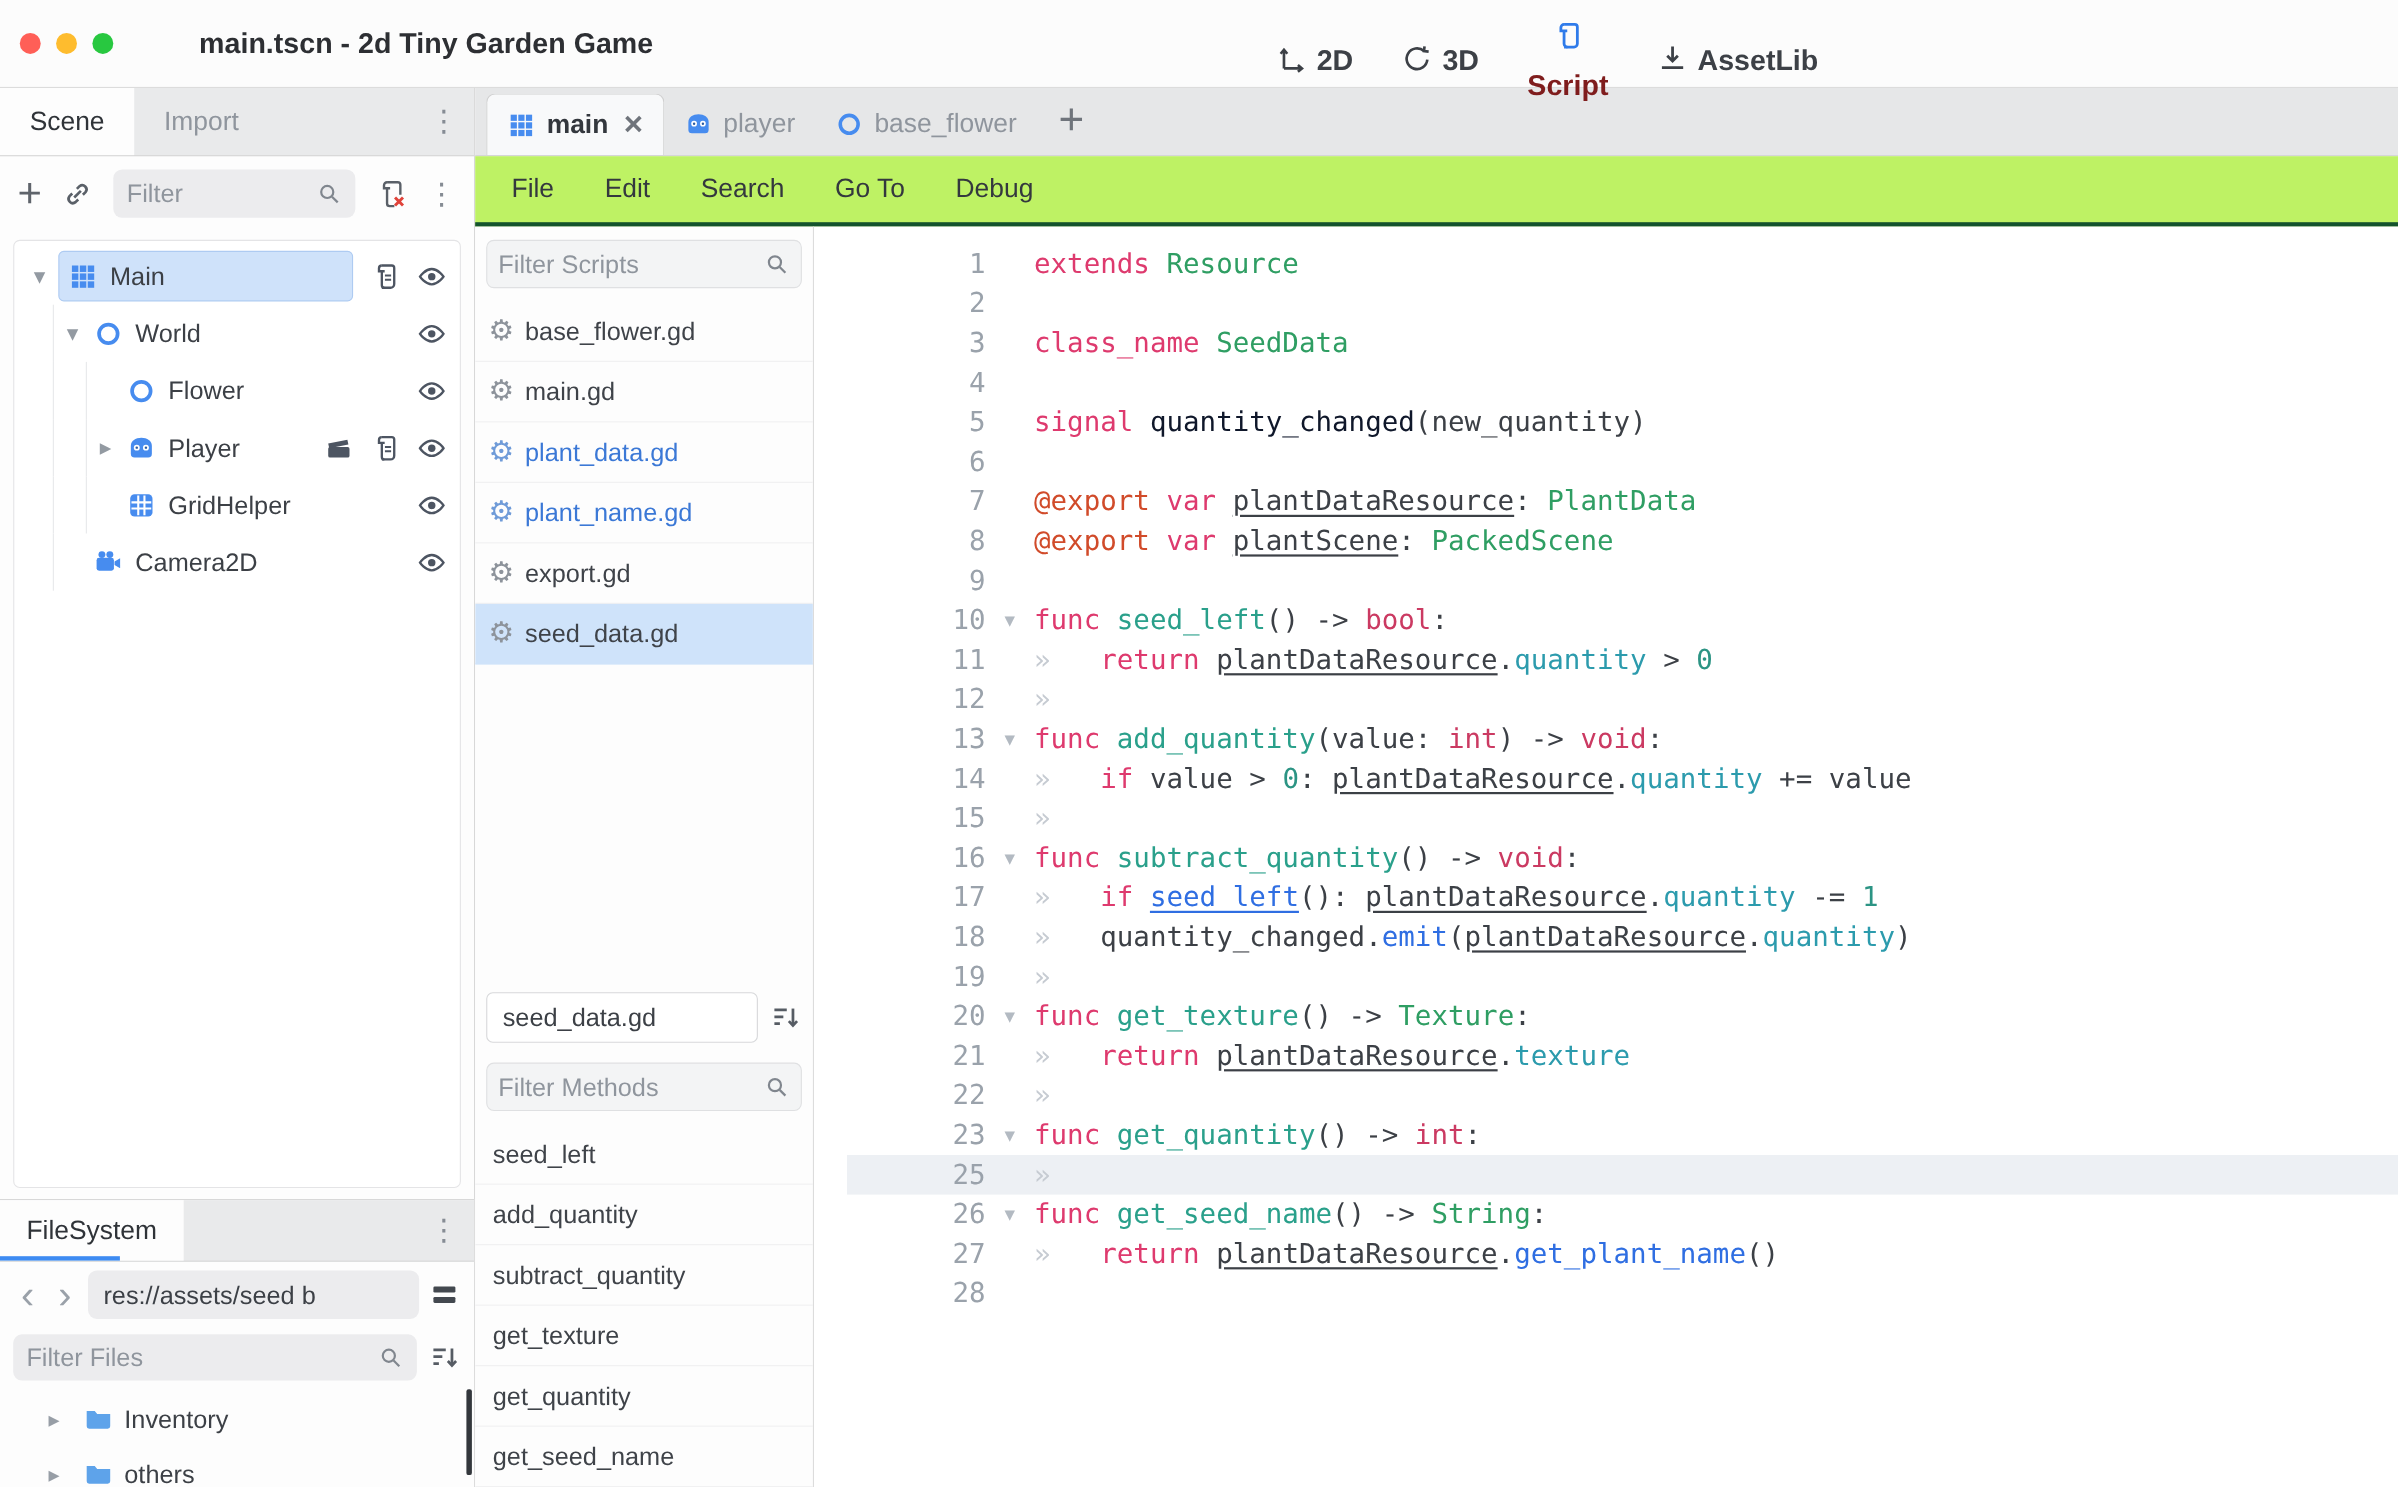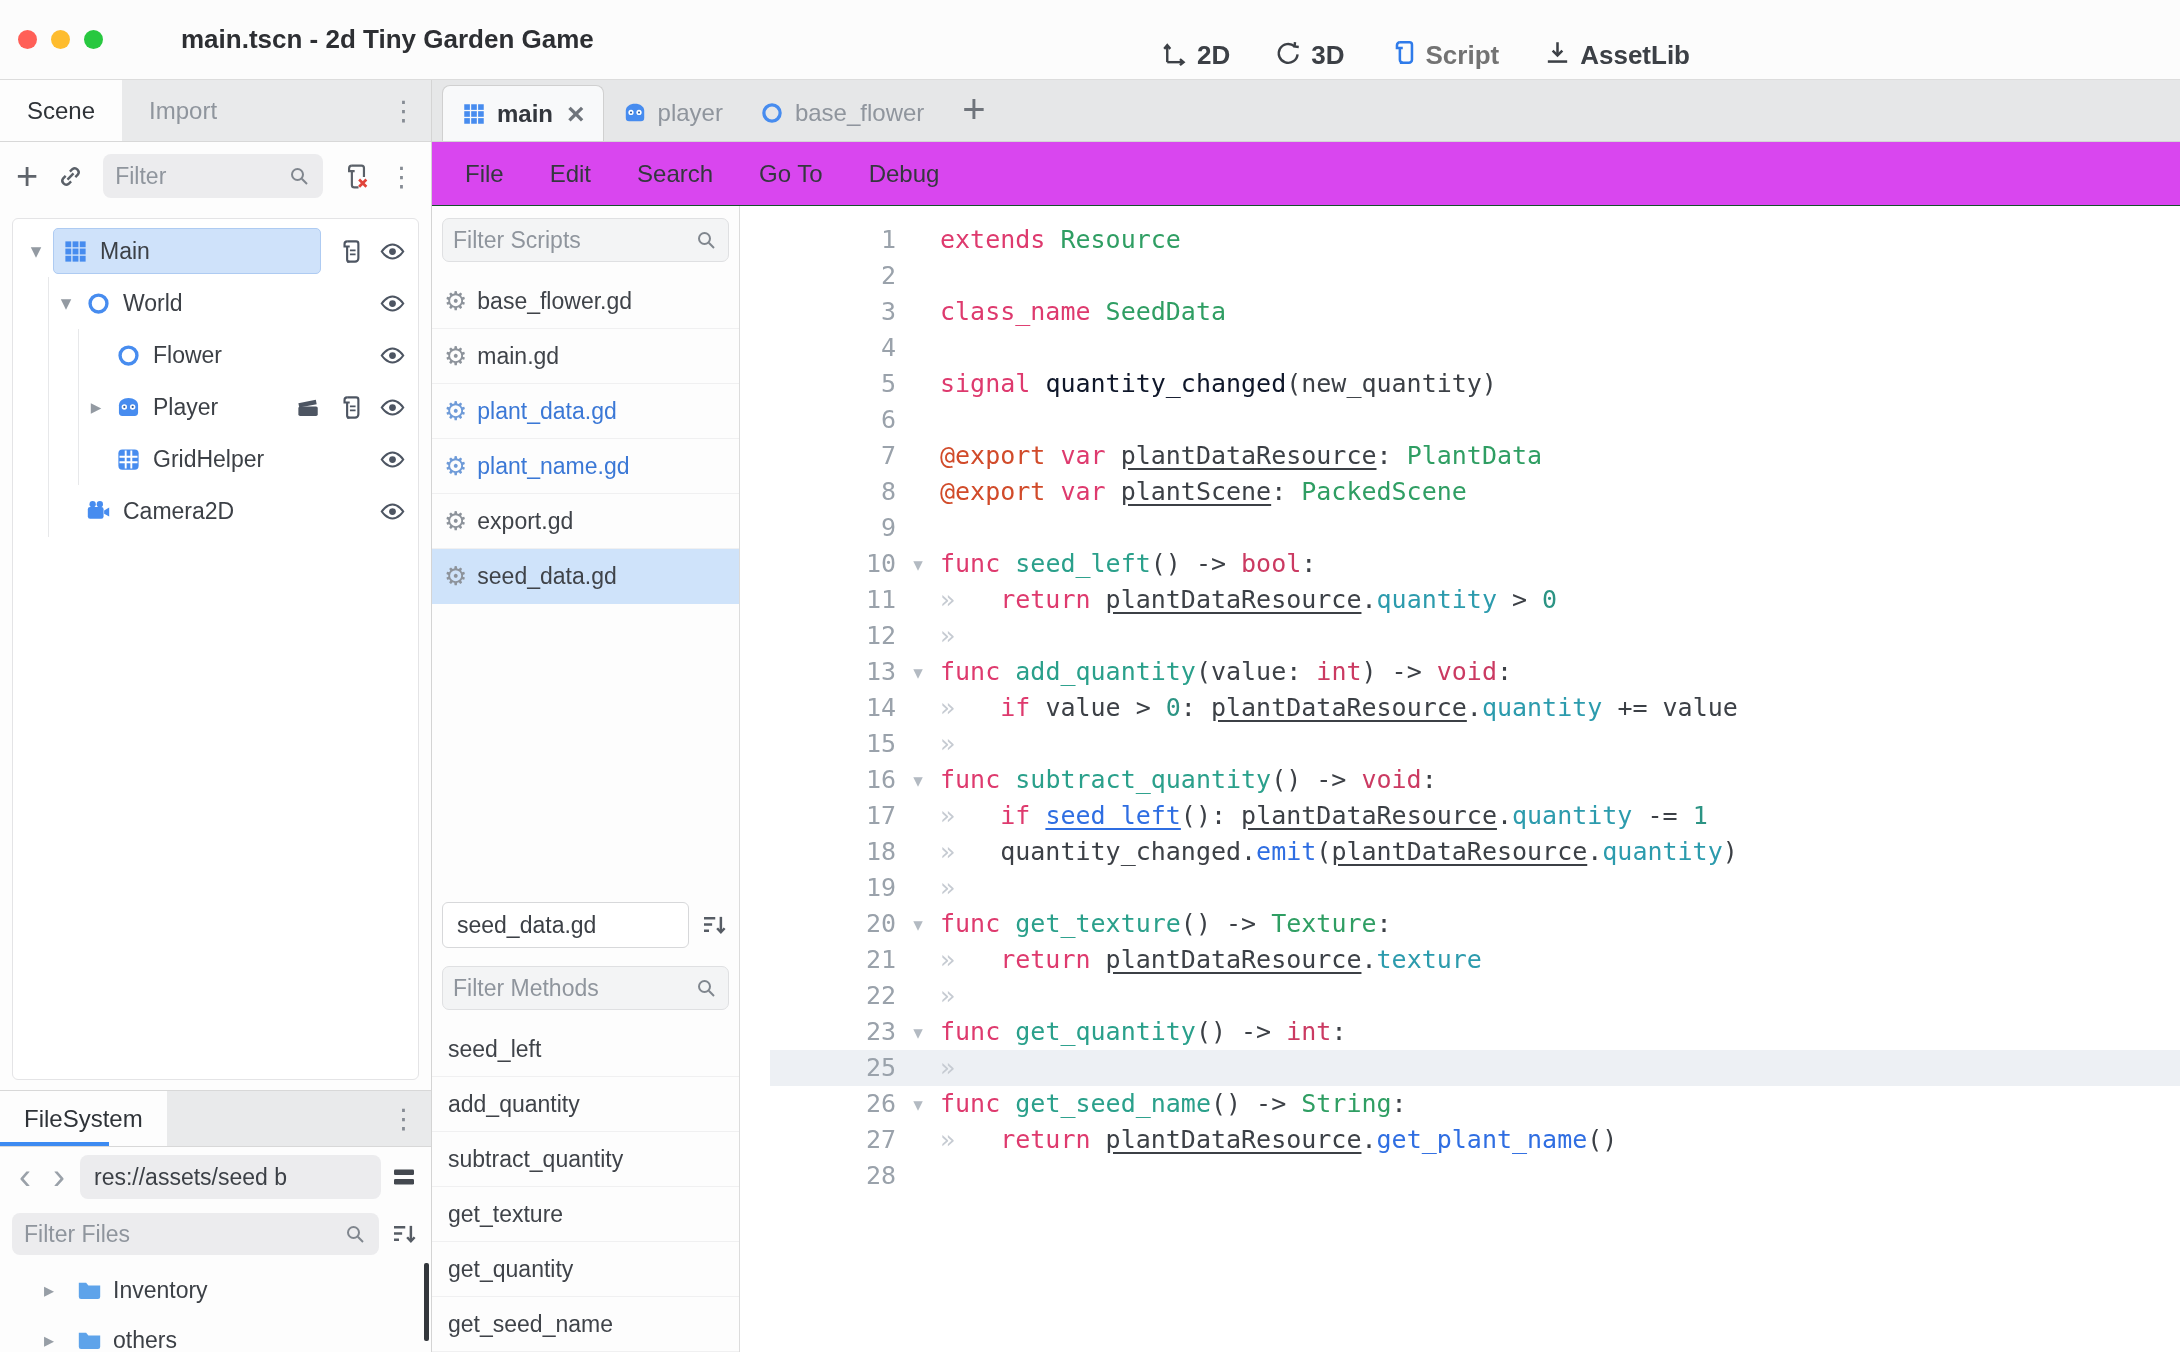--- a/index.html
+++ b/index.html
@@ -10,21 +10,21 @@
   .window { width:2180px; height:1352px; display:flex; flex-direction:column; }
 
   
   .titlebar { height:80px; background:#fcfcfc; border-bottom:1px solid #dcdcdc; display:flex; align-items:center; position:relative; flex-shrink:0; }
   .lights { display:flex; gap:14px; margin-left:18px; }
   .light { width:19px; height:19px; border-radius:50%; }
   .light.red{background:#ff5f57}.light.yellow{background:#febc2e}.light.green{background:#28c840}
   .win-title { margin-left:78px; font-size:26px; font-weight:bold; color:#2d2f33; }
   .modes { position:absolute; left:1160px; top:16px; height:100%; display:flex; align-items:center; gap:44px; }
   .mode { display:flex; align-items:center; gap:8px; font-size:26px; font-weight:600; color:#3c4046; cursor:default; }
-  .mode.active { color:#737373; }
+  .mode.active { color:#7f1d1d;flex-direction:column; }
   .mode svg { width:29px; height:29px; }
 
   .main-row { flex:1; min-height:0; display:flex; }
 
   
   .dock { width:432px; flex-shrink:0; border-right:1px solid #d4d4d4; display:flex; flex-direction:column; background:#fdfdfd; }
   .tabstrip { height:62px; background:#e9eaeb; display:flex; align-items:stretch; border-bottom:1px solid #d8d8d8; flex-shrink:0; }
   .tab { display:flex; align-items:center; padding:0 27px; font-size:24px; color:#8f959d; }
   .tab.active { background:#fdfdfd; color:#2f3338; }
   .strip-dots { margin-left:auto; align-self:center; margin-right:14px; color:#868c94; font-size:27px; }
@@ -69,21 +69,21 @@
 
   
   .center { flex:1; min-width:0; display:flex; flex-direction:column; }
   .scene-tabs { height:62px; background:#e6e7e8; border-bottom:1px solid #d4d4d4; display:flex; align-items:flex-end; padding-left:10px; flex-shrink:0; }
   .stab { height:56px; display:flex; align-items:center; gap:10px; padding:0 18px; font-size:24px; color:#8f959d; border-radius:8px 8px 0 0; }
   .stab.active { background:#f8f9fa; color:#33373d; border:1px solid #d0d0d0; border-bottom:none; font-weight:600; }
   .stab svg { width:26px; height:26px; }
   .stab .close { font-size:30px; color:#6f747b; margin-left:4px; line-height:1; }
   .newtab { font-size:40px; color:#6f747b; margin:0 0 12px 20px; line-height:1; font-weight:300; }
 
-  .menubar { height:64px; background:#d946ef; border-bottom:1px solid #14532d; display:flex; align-items:center; padding-left:10px; flex-shrink:0; }
+  .menubar { height:64px; background:#bef264; border-bottom:4px solid #14532d; display:flex; align-items:center; padding-left:10px; flex-shrink:0; }
   .menu-item { font-size:24px; color:#34383e; padding:0 23px; }
 
   .work-row { flex:1; min-height:0; display:flex; }
 
   
   .scripts-panel { width:308px; flex-shrink:0; border-right:1px solid #dcdcdc; display:flex; flex-direction:column; background:#fdfdfd; }
   .pill2 { display:flex; align-items:center; background:#f3f4f5; border:1px solid #dfe0e2; border-radius:7px; height:44px; padding:0 10px; margin:12px 10px; }
   .pill2 input { border:none; background:transparent; outline:none; font-size:23px; color:#3c4046; width:100%; font-family:inherit; }
   .pill2 input::placeholder { color:#8f959d; }
   .pill2 svg { width:24px; height:24px; flex-shrink:0; }

